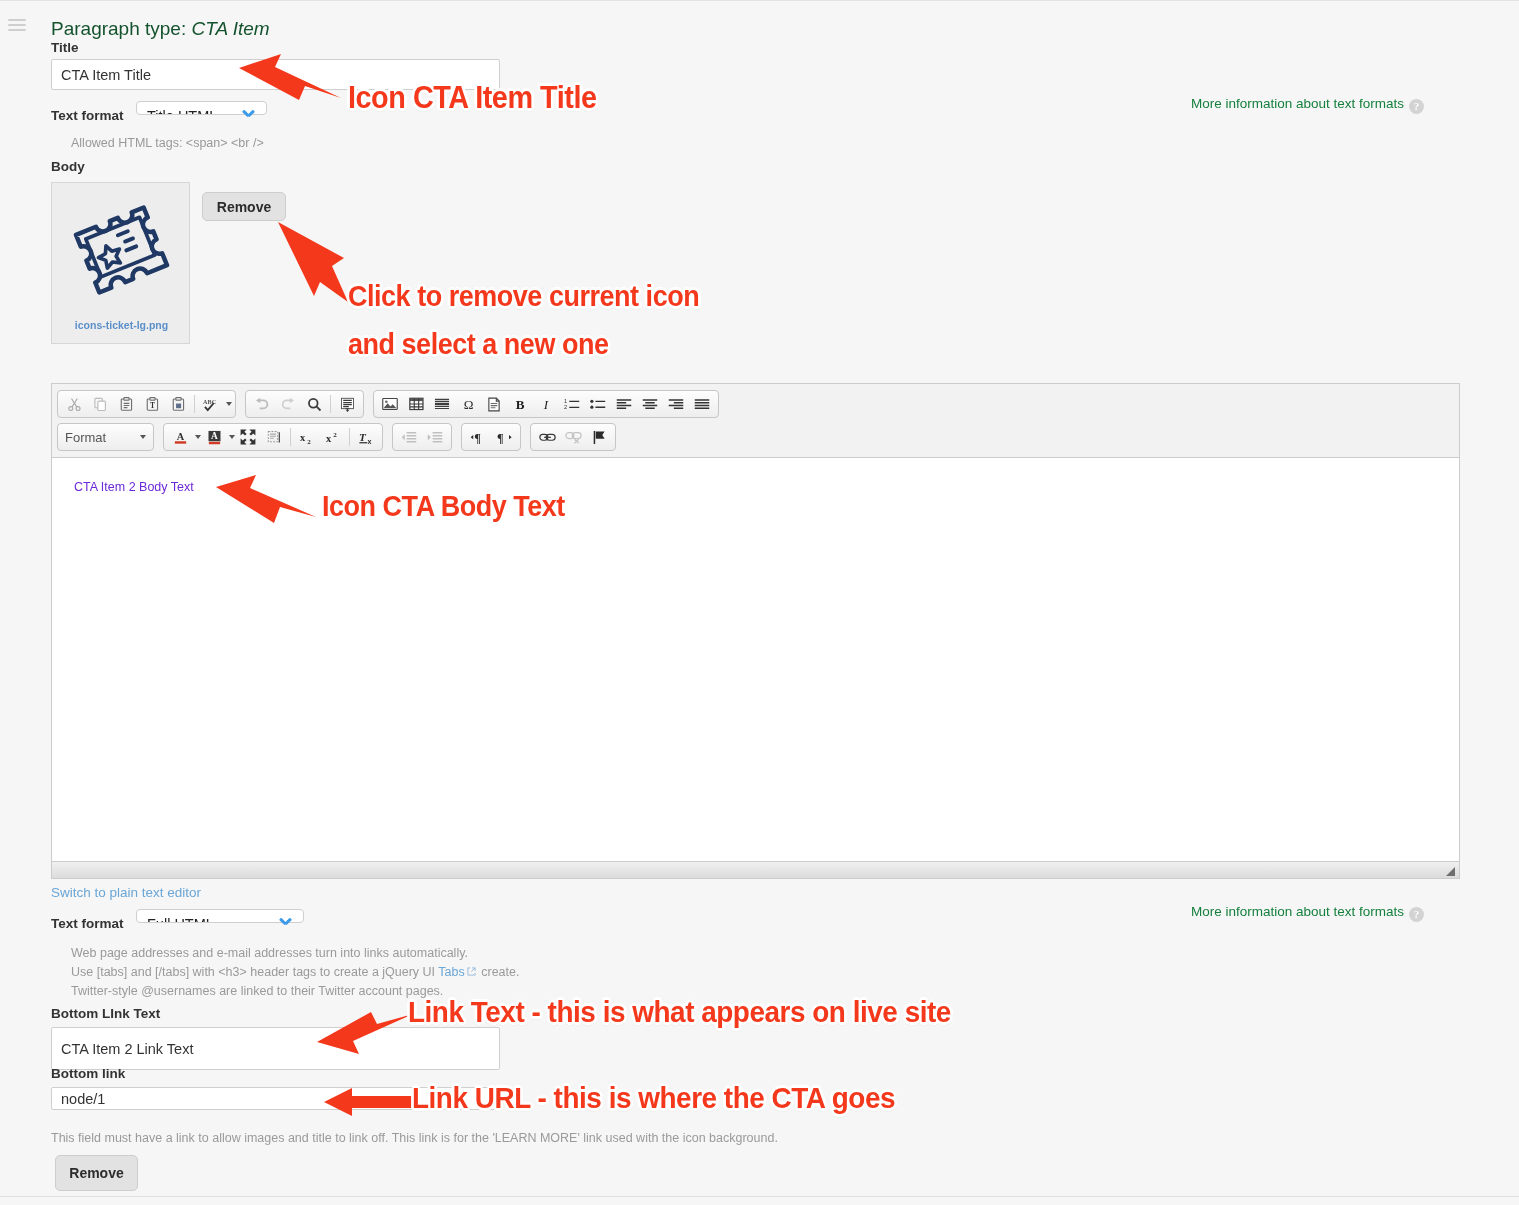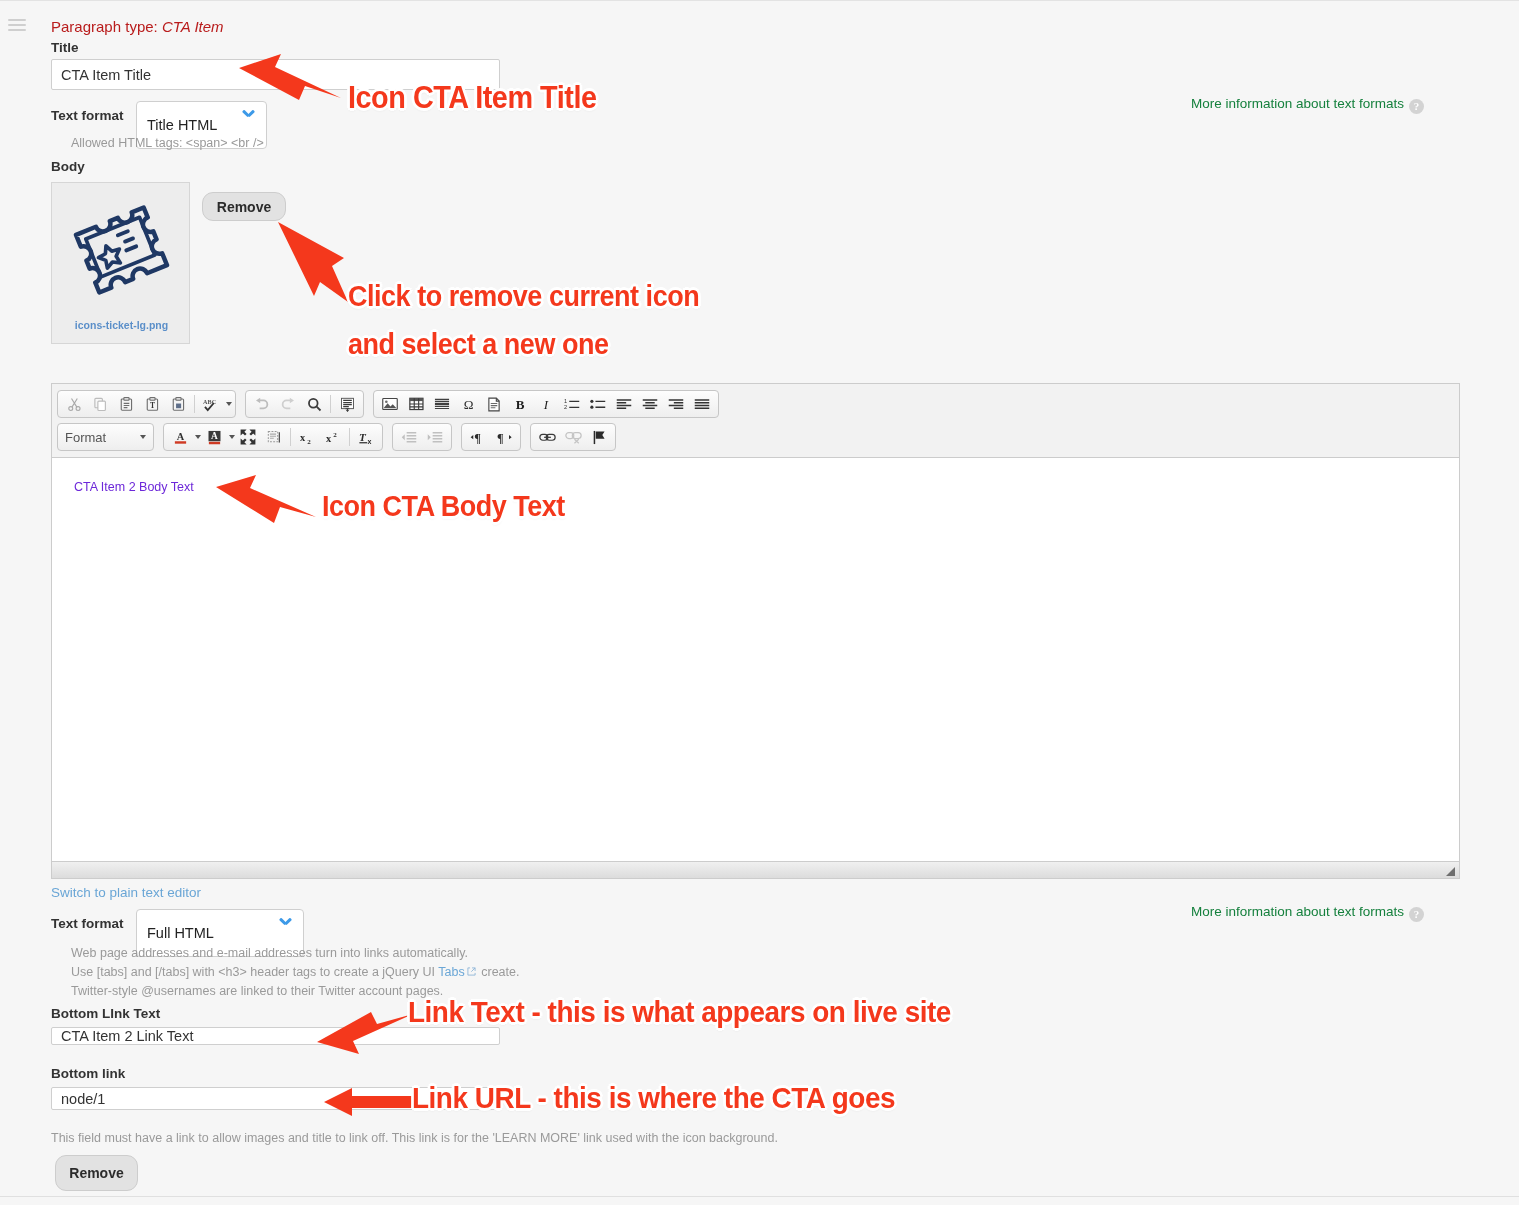--- a/index.html
+++ b/index.html
@@ -18,37 +18,37 @@
   .bot-rule { position:absolute; left:0; top:1196px; width:1519px; height:1px; background:#e0e0e0; }
 
   .drag-handle {
     position:absolute; left:8px; top:18px; width:18px; height:14px;
     display:flex; flex-direction:column; justify-content:space-between; padding:1px 0;
   }
   .drag-handle i { display:block; height:2px; background:#cfcfcf; border-radius:1px; }
 
   .wrap { position:absolute; left:51px; top:0; width:1440px; }
 
-  .ptype { font-size:15px; color:#b91c1c; padding-top:18px; }
+  .ptype { font-size:19px; color:#14532d; padding-top:18px; }
   .ptype em { font-style:italic; }
 
   .lbl { font-size:13.5px; font-weight:bold; color:#333; }
 
   .txt-input {
     display:block; background:#fff; border:1px solid #cfcfcf;
     border-radius:2px; font-family:"Liberation Sans", sans-serif;
     font-size:14.5px; color:#333; padding:0 9px;
   }
 
   .sel-wrap { position:relative; display:inline-block; vertical-align:middle; }
   .sel {
     appearance:none; -webkit-appearance:none;
     background:#fff; border:1px solid #cfcfcf; border-radius:4px;
     font-family:"Liberation Sans", sans-serif; font-size:14.5px; color:#222;
-    height:48px; padding:0 40px 0 10px; line-height:28px;
+    height:14px; padding:0 40px 0 10px; line-height:28px;
   }
   .sel-chev {
     position:absolute; right:11px; top:9px; width:13px; height:13px;
     pointer-events:none;
   }
   .sel-chev::before, .sel-chev::after {
     content:""; position:absolute; top:2px; width:8px; height:2.6px;
     background:#3d9ae8; border-radius:1px;
   }
   .sel-chev::before { left:-1px; transform:rotate(45deg); }
@@ -74,21 +74,21 @@
     background:#ededed; border:1px solid #d6d6d6;
   }
   .thumb-img { position:absolute; left:0; top:8px; width:139px; height:118px; }
   .thumb-name {
     position:absolute; left:0; bottom:12px; width:139px; text-align:center;
     font-size:10.5px; font-weight:bold; color:#5b8fc9;
     font-family:"Liberation Sans", sans-serif;
   }
 
   .btn-grey {
-    background:#e2e2e2; border:1px solid #cdcdcd; border-radius:11px;
+    background:#e2e2e2; border:1px solid #cdcdcd; border-radius:5px;
     font-family:"Liberation Sans", sans-serif; font-size:14px;
     font-weight:bold; color:#2c2c2c; cursor:pointer;
   }
 
   
   .cke { position:absolute; left:51px; top:383px; width:1409px; }
   .cke-top {
     background:#f2f2f2; border:1px solid #ccc; border-bottom:none;
     padding:6px 5px 5px 5px;
   }
@@ -546,21 +546,21 @@
 <div style="position:absolute;left:71px;top:944px;">
   <div class="help-line">Web page addresses and e-mail addresses turn into links automatically.</div>
   <div class="help-line"><span>Use [tabs] and [/tabs] with &lt;h3&gt; header tags to create a jQuery UI </span><a class="blue-link sm" href="#">Tabs</a><span style="display:inline-block;margin:0 2px;vertical-align:0px;"><svg width="9" height="9" viewBox="0 0 10 10">
           <path d="M3.4 1H1v8h8V6.6" fill="none" stroke="#8fb6d8" stroke-width="1"></path>
           <path d="M5.6 1H9v3.4M9 1 4.8 5.2" fill="none" stroke="#8fb6d8" stroke-width="1"></path>
         </svg></span><span> create.</span></div>
   <div class="help-line">Twitter-style @usernames are linked to their Twitter account pages.</div>
 </div>
 
 <div style="position:absolute;left:51px;top:1006px;" class="lbl">Bottom LInk Text</div>
-<input class="txt-input" style="position: absolute; left: 51px; top: 1027px; width: 449px; height: 18px;" value="CTA Item 2 Link Text">
+<input class="txt-input" style="position: absolute; left: 51px; top: 1027px; width: 449px; height: 43px;" value="CTA Item 2 Link Text">
 
 <div style="position:absolute;left:51px;top:1066px;" class="lbl">Bottom link</div>
 <input class="txt-input" style="position: absolute; left: 51px; top: 1087px; width: 449px; height: 23px;" value="node/1">
 <div class="help-line" style="position:absolute;left:51px;top:1129px;">This field must have a link to allow images and title to link off. This link is for the 'LEARN MORE' link used with the icon background.</div>
 
 <button class="btn-grey" style="position:absolute;left:55px;top:1155px;width:83px;height:36px;">Remove</button>
 
 <div class="arrow" style="left:237px;top:52px;">
   <svg width="110" height="52" viewBox="0 0 110 52">
     <path d="M2 16 L44 2 L38 15 L104 46 L68 34 L62 48 Z" fill="#f4381c"></path>

